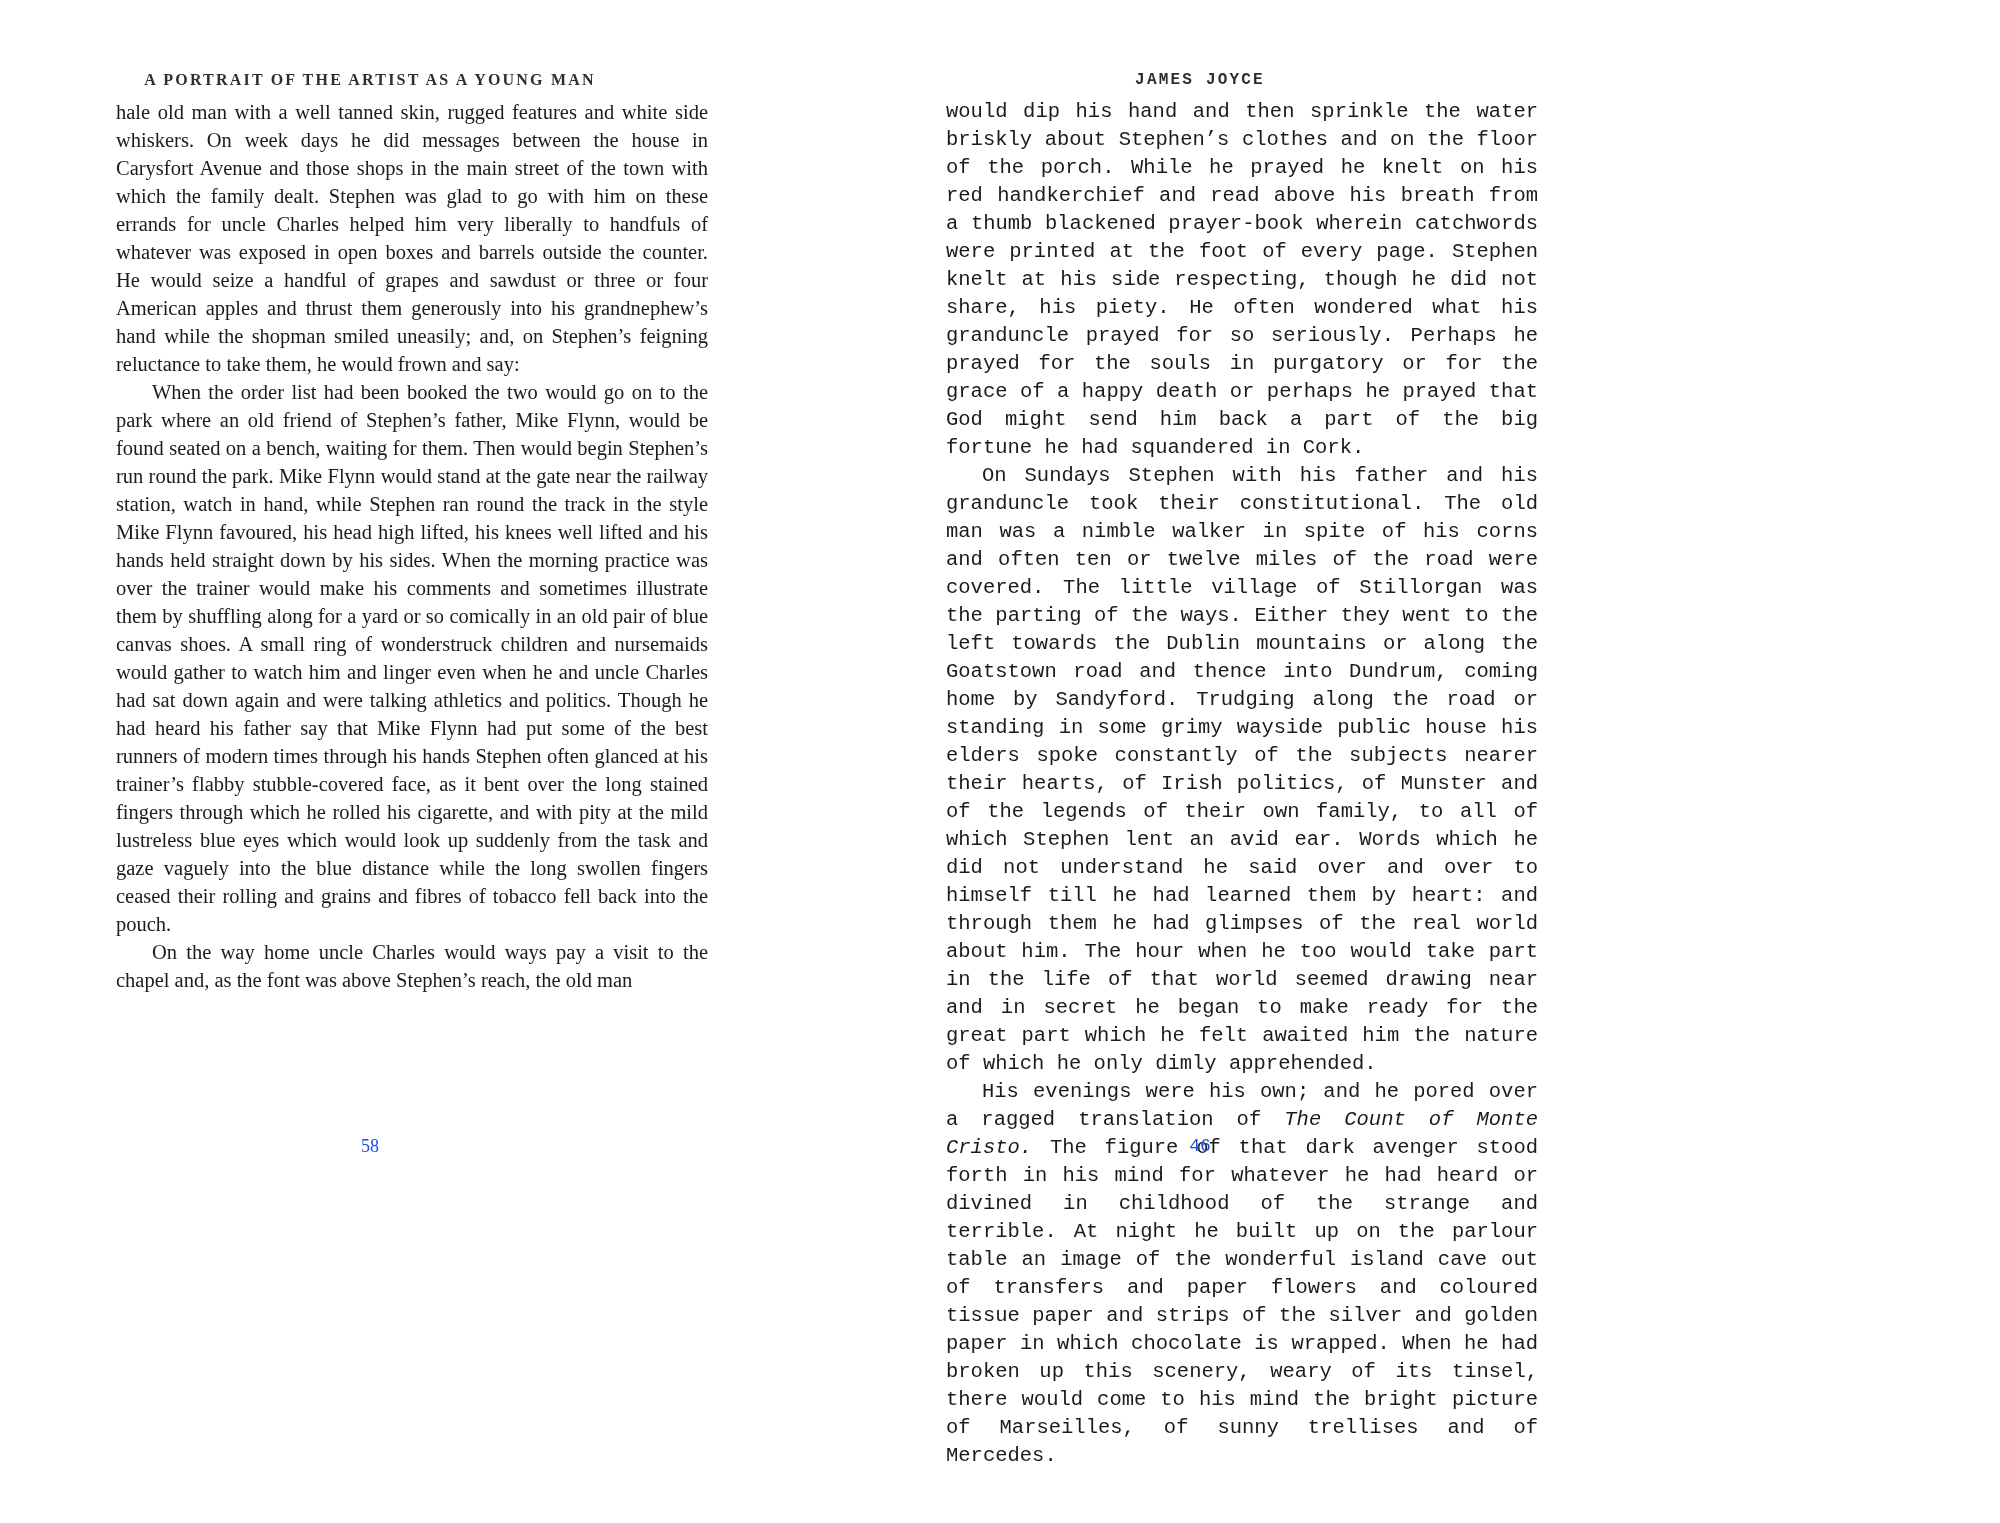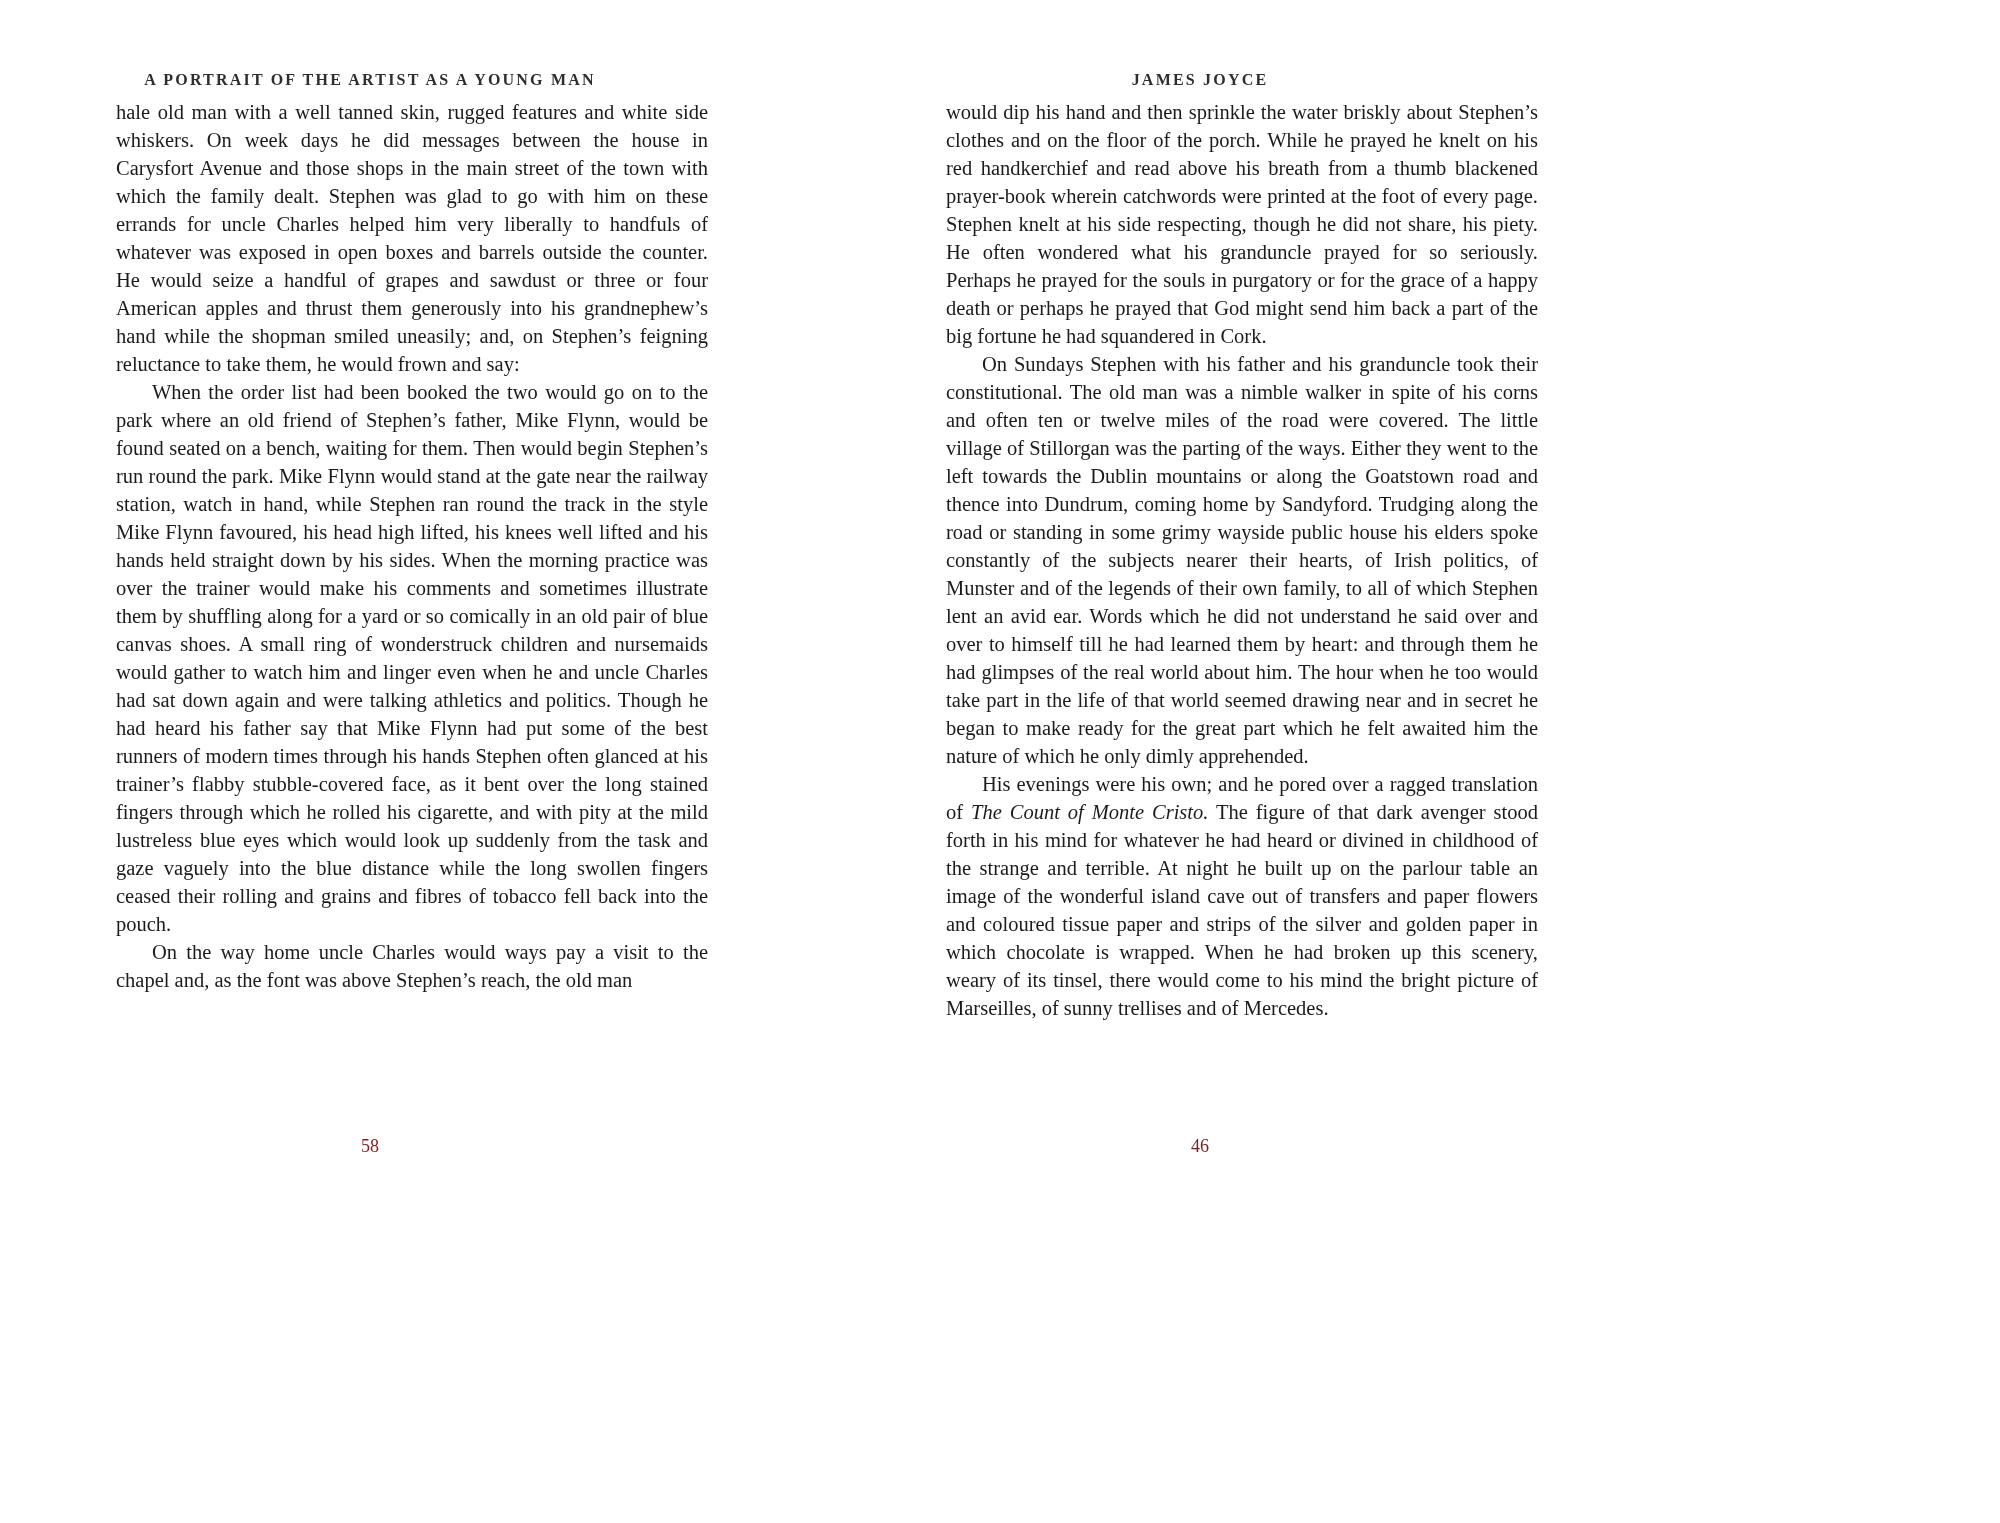--- a/index.html
+++ b/index.html
@@ -20,21 +20,21 @@
     height: 1523px;
     background: #ffffff;
   }
   .page {
     position: absolute;
     top: 0;
     width: 592px;
     height: 1523px;
   }
   .page.left  { left: 74px; }
-  .page.right { left: 904px; }
+  .page.right { left: 904px; font-family: Liberation Mono, monospace; }
   .running-header {
     position: absolute;
     top: 71px;
     left: 0;
     width: 100%;
     text-align: center;
     font-size: 16px;
     font-weight: 600;
     letter-spacing: 2.2px;
     color: #2e2e2e;
@@ -55,21 +55,21 @@
   .para { text-align: justify; }
   .para.indent { text-indent: 36px; }
   .italic { font-style: italic; }
   .page-number {
     position: absolute;
     top: 1136px;
     left: 0;
     width: 100%;
     text-align: center;
     font-size: 18px;
-    color: #7f1d1d;
+    color: #1d4ed8;
   }
 </style>
 </head>
 <body>
 
 <div class="spread">
 
   <div class="page left">
     <div class="running-header">A PORTRAIT OF THE ARTIST AS A YOUNG MAN</div>
     <div class="page-body">

